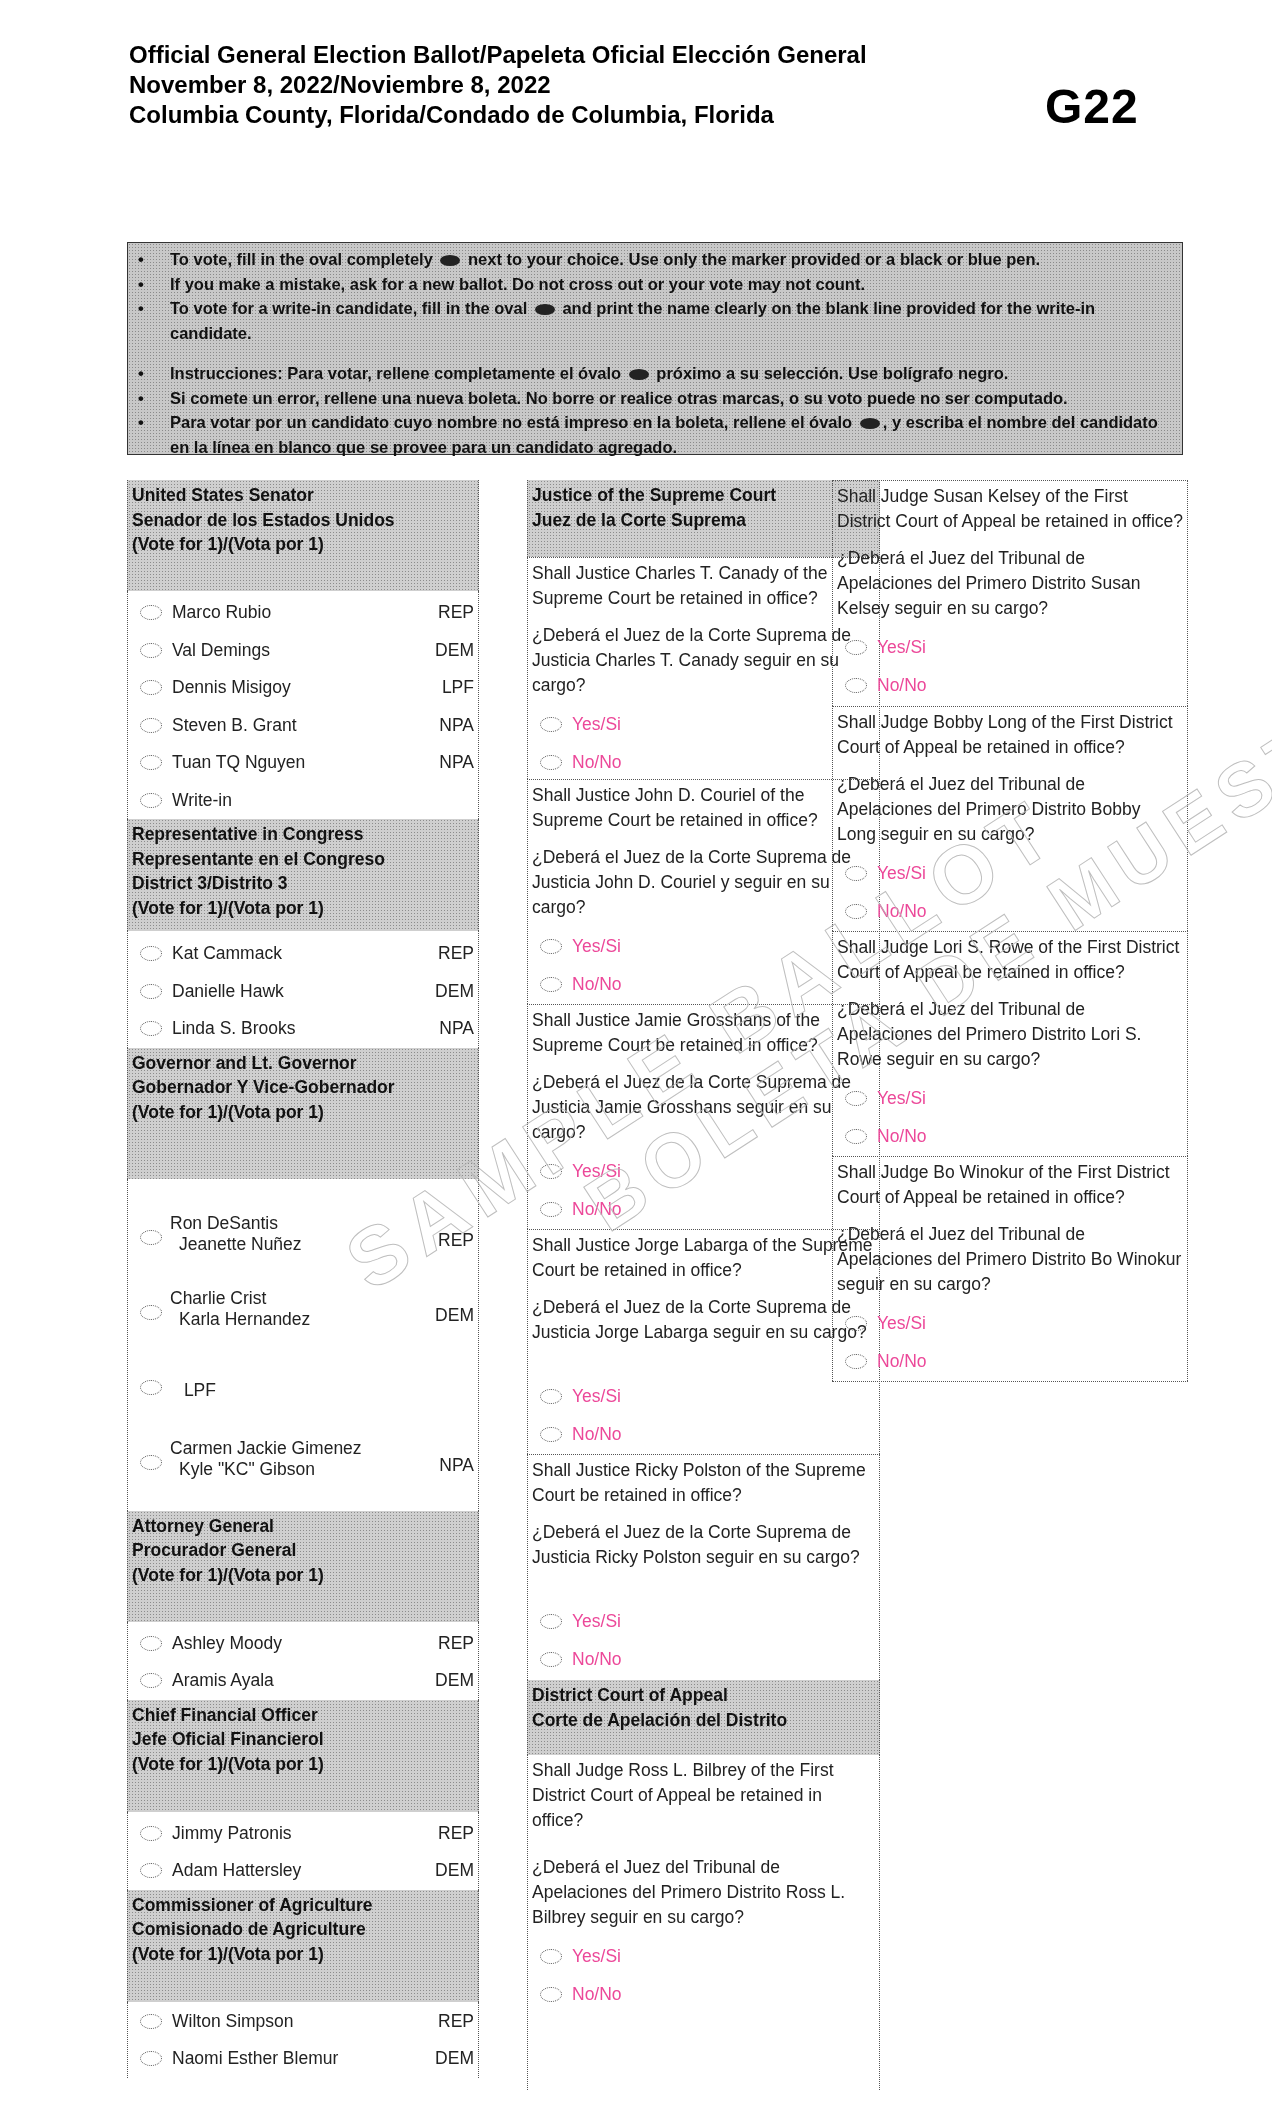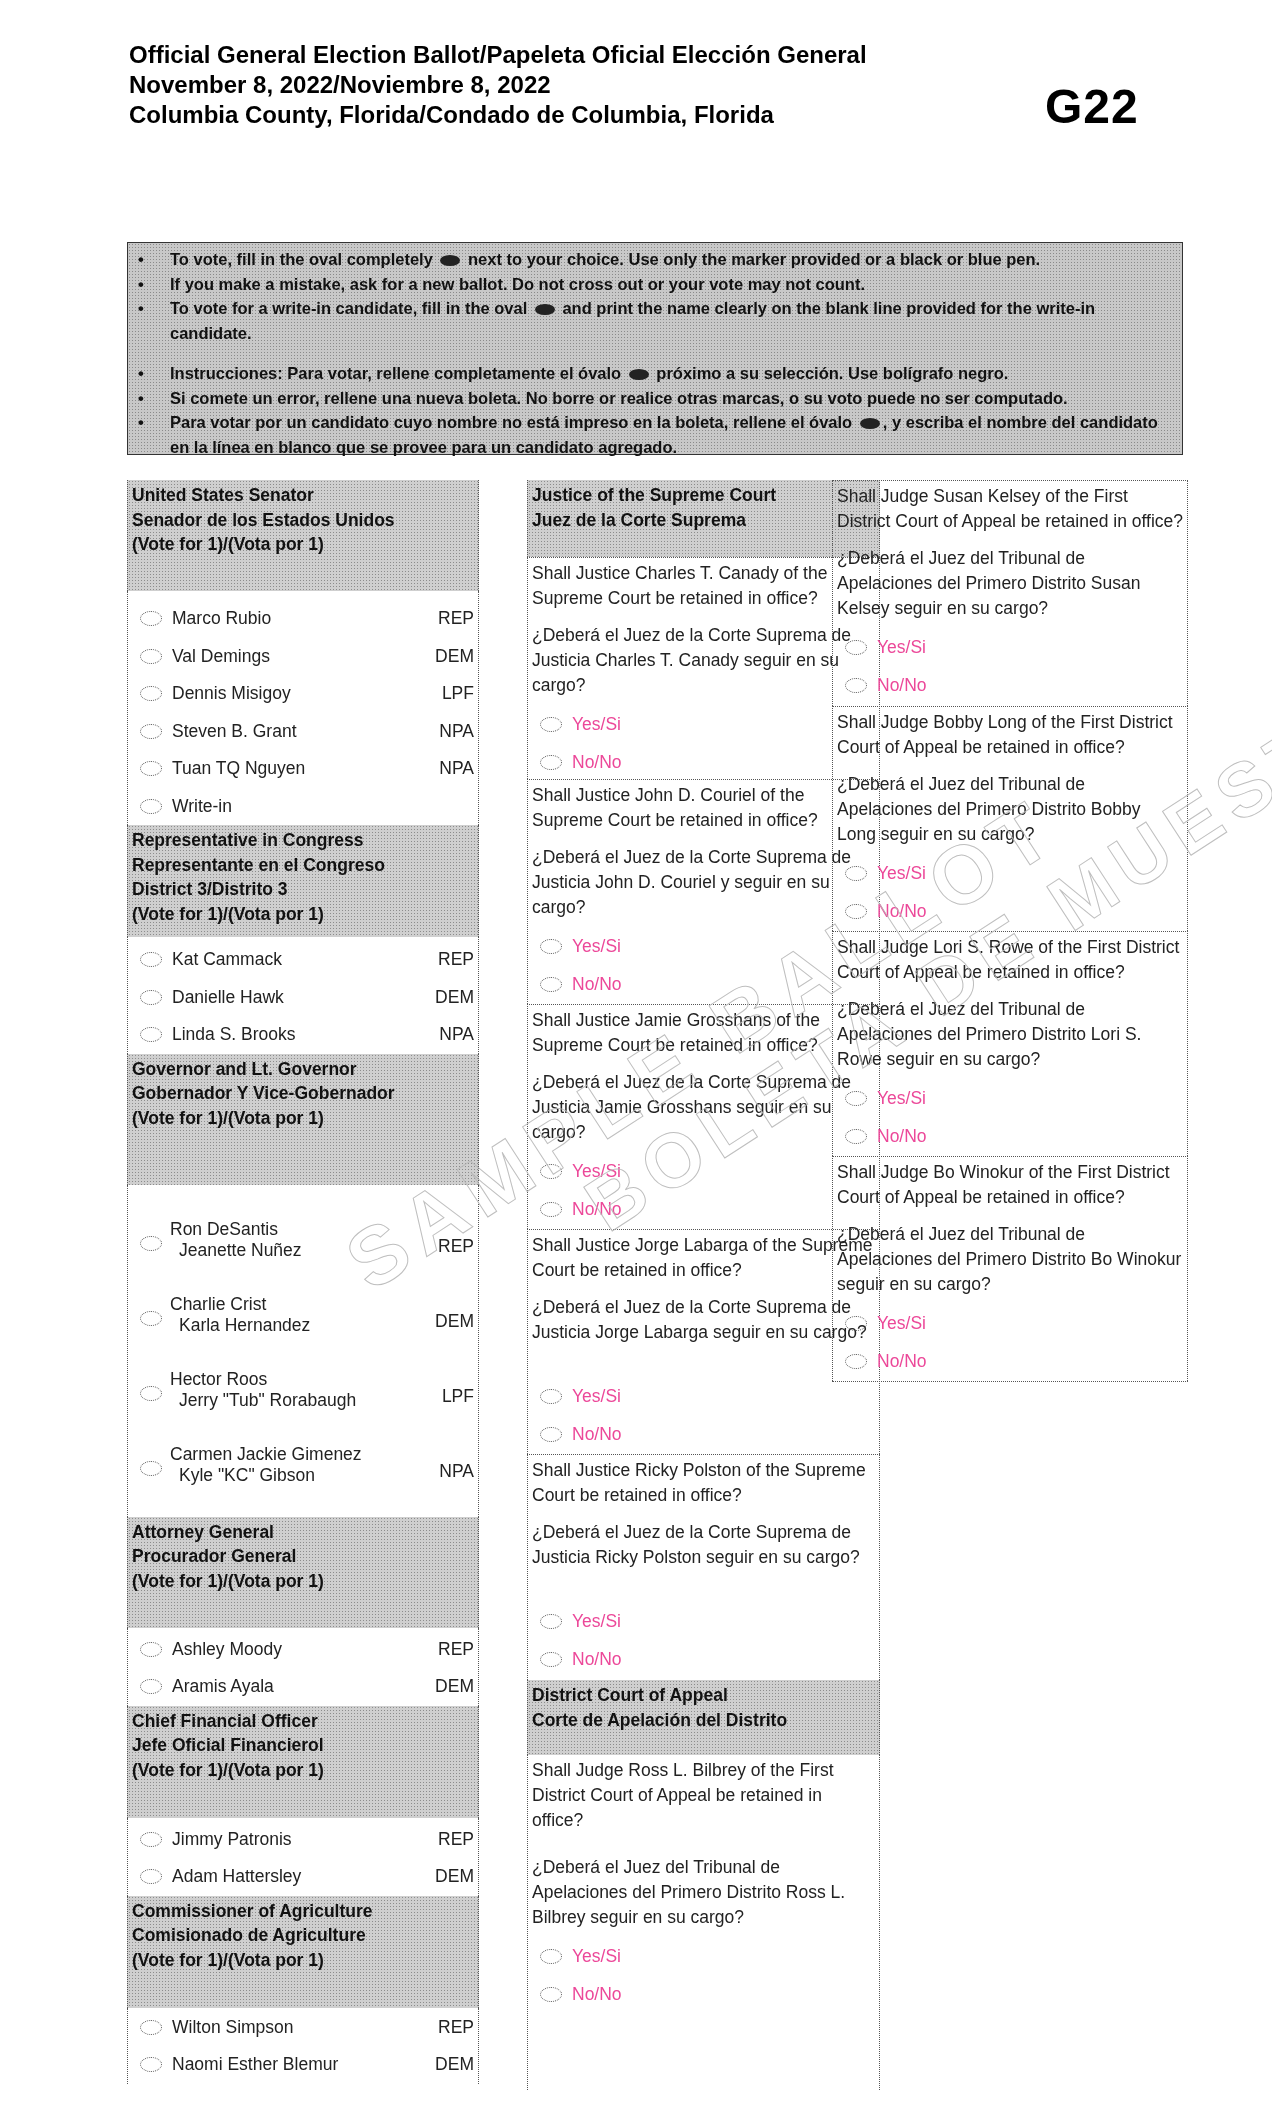--- a/index.html
+++ b/index.html
@@ -73,21 +73,21 @@
   <div class="instr-item"><span class="bullet">•</span><span>Para votar por un candidato cuyo nombre no está impreso en la boleta, rellene el óvalo</span> <span class="oval-fill"></span><span>, y escriba el nombre del candidato en la línea en blanco que se provee para un candidato agregado.</span></div>
 </div>
 
 <div class="column col1">
 
   <div class="race-header" style="height:111px">
     <div>United States Senator</div>
     <div>Senador de los Estados Unidos</div>
     <div>(Vote for 1)/(Vota por 1)</div>
   </div>
-  <div class="race-body" style="padding-top:9px">
+  <div class="race-body" style="padding-top:3px">
     <div class="cand">
         <span class="oval"></span>
         <span class="name">Marco Rubio</span>
         <span class="party">REP</span>
       </div>
     <div class="cand">
         <span class="oval"></span>
         <span class="name">Val Demings</span>
         <span class="party">DEM</span>
       </div>
@@ -154,24 +154,20 @@
     <div class="ticket">
         <span class="oval"></span>
         <span class="names">
           <div>Charlie Crist</div>
           <div class="running">Karla Hernandez</div>
         </span>
         <span class="party">DEM</span>
       </div>
     <div class="ticket">
         <span class="oval"></span>
-        <span class="names">
-          <div>Hector Roos</div>
-          <div class="running">Jerry "Tub" Rorabaugh</div>
-        </span>
         <span class="party">LPF</span>
       </div>
     <div class="ticket">
         <span class="oval"></span>
         <span class="names">
           <div>Carmen Jackie Gimenez</div>
           <div class="running">Kyle "KC" Gibson</div>
         </span>
         <span class="party">NPA</span>
       </div>

